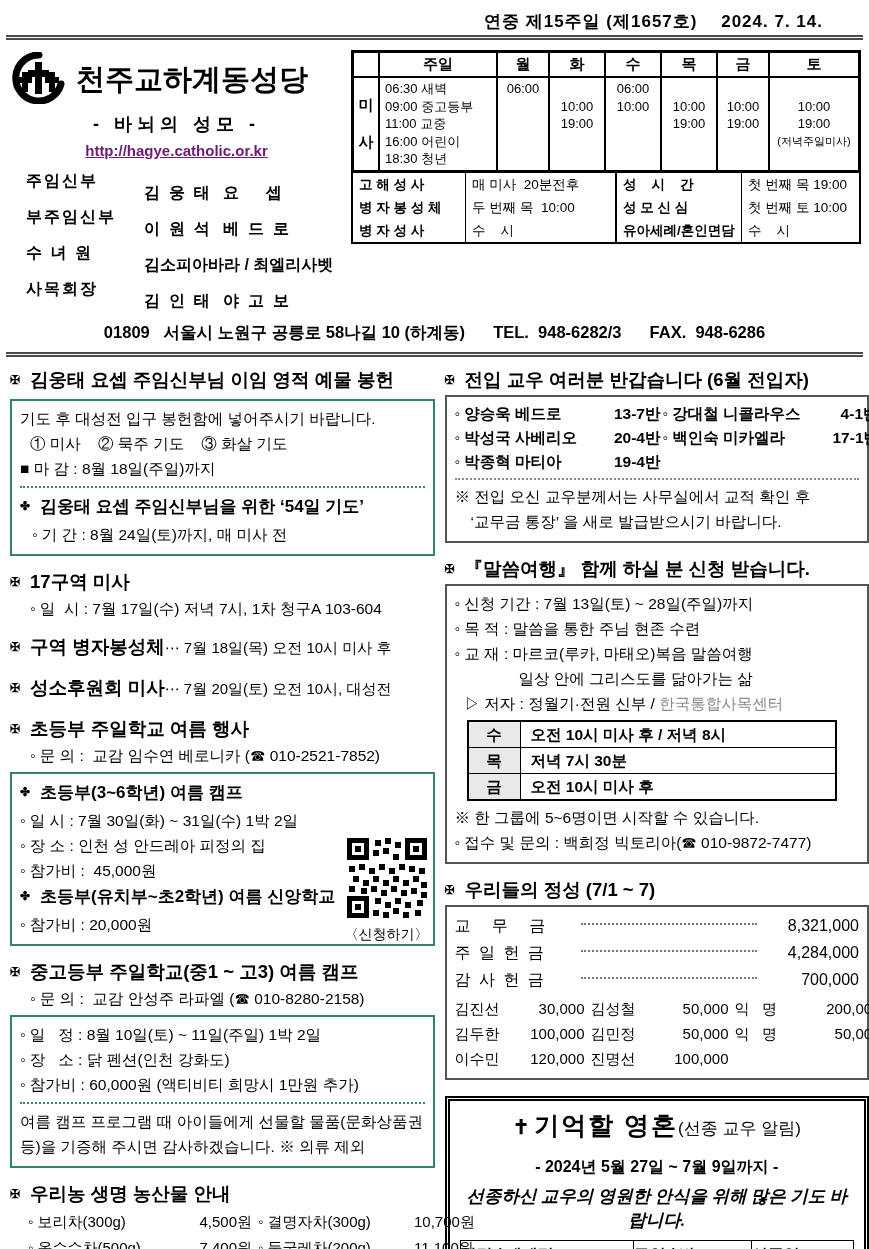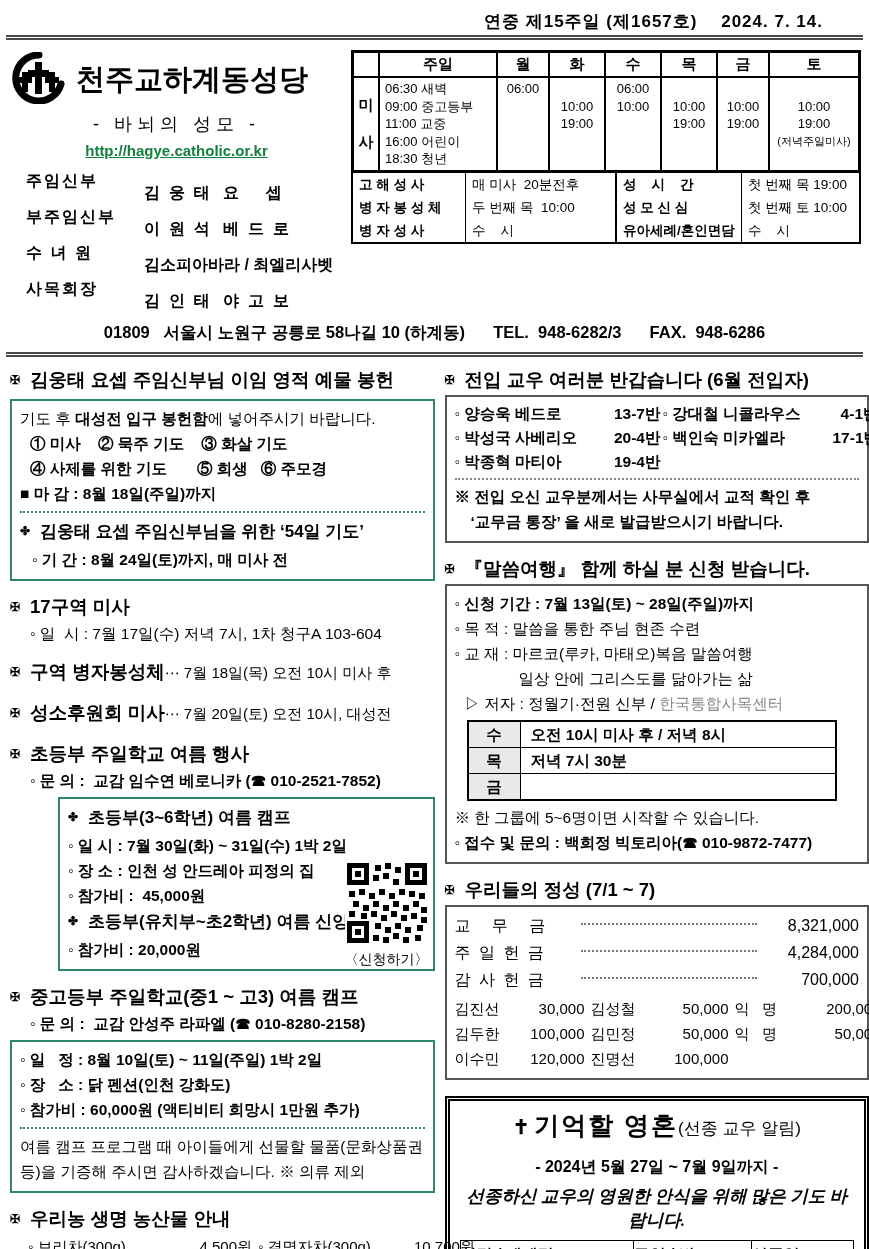--- a/index.html
+++ b/index.html
@@ -13,23 +13,23 @@
 
   
   .issue-line { text-align:right; padding:6px 40px 2px 0; font-size:17px; font-weight:bold; letter-spacing:1px; }
   .issue-line span { margin-left:18px; }
 
   
   .masthead { display:flex; padding:8px 2px 2px 2px; }
   .mast-left { width:345px; padding-top:4px; }
   .logo-row { display:flex; align-items:center; gap:6px; }
   .church-name { font-size:29px; font-weight:bold; letter-spacing:0px; white-space:nowrap; }
-  .marian { text-align:center; font-size:18px; font-weight:normal; letter-spacing:5px; margin-top:4px; }
+  .marian { text-align:center; font-size:18px; font-weight:bold; letter-spacing:5px; margin-top:4px; }
   .url { text-align:center; font-size:15px; font-weight:bold; margin:6px 0 10px 0; }
-  .url a { color:#15803d; text-decoration:underline; }
+  .url a { color:#701a75; text-decoration:underline; }
   .staff-row { display:flex; font-size:16px; font-weight:bold; line-height:24px; padding-left:18px; }
   .staff-role { width:118px; letter-spacing:2px; }
   .staff-name { white-space:pre;margin-top:12px; }
 
   
   .mast-right { flex:1; padding-left:6px; padding-top:2px; }
   .mass-table { border:2px solid #000; width:510px; font-size:13px; }
   .mt-grid { display:grid; grid-template-columns:26px 118px 52px 56px 56px 56px 52px 90px; }
   .mt-cell { border:1px solid #000; text-align:center; }
   .mt-head { font-weight:bold; font-size:15px; padding:2px 0; }
@@ -56,21 +56,21 @@
   .sec-marker { font-size:12px; margin-right:10px; position:relative; top:-2px; }
   .sec-line { font-size:15.5px; line-height:24px; padding-left:20px; white-space:pre-wrap; }
   .inline-rest { font-weight:normal; font-size:15px; }
   .greenbox { border:2px solid #2f8566; padding:5px 8px 7px 8px; margin-top:4px; }
   .graybox { border:2px solid #555; padding:5px 8px 7px 8px; }
   .gb-line { font-size:15.5px; line-height:25px; white-space:pre-wrap; }
   .gb-title { font-size:17px; font-weight:bold; line-height:27px; }
   .dotted-sep-g { border-top:2px dotted #2f8566; margin:5px 0 5px 0; }
   .dotted-sep { border-top:2px dotted #888; margin:4px 0 4px 0; }
 
-  .camp-wrap { position:relative;margin-left:48px; }
+  .camp-wrap { position:relative; }
   .qr-box { position:absolute; right:2px; top:62px; width:88px; text-align:center; }
   .qr-caption { font-size:14px; margin-top:2px; }
 
   .prod-grid { display:grid; grid-template-columns:128px 90px 150px 55px; font-size:15px; line-height:26px; padding-left:18px; column-gap:6px;}
   .prod-name { white-space:pre; }
   .prod-price { text-align:right; white-space:pre; }
 
   
   .member-grid { display:grid; grid-template-columns:150px 54px 168px 46px; font-size:15.5px; line-height:24px; font-weight:bold; column-gap:2px; }
   .member-name { white-space:pre; }
@@ -96,21 +96,21 @@
   .memorial { border:5px double #000; padding:8px 10px 12px 10px; margin-top:16px; }
   .mem-title { text-align:center; font-size:17px; }
   .mem-title .big { font-size:25px; font-weight:bold; letter-spacing:2px; }
   .mem-title .cross { font-size:20px; font-weight:bold; }
   .mem-period { text-align:center; font-size:16px; font-weight:bold; margin-top:15px; }
   .mem-msg { text-align:center; font-family:"Liberation Serif", serif; font-style:italic; font-weight:bold; font-size:17.5px; margin:6px 0 8px 0; }
   .mem-table { width:100%; border-collapse:collapse; font-size:16px; }
   .mem-table td { border:1.5px solid #000; text-align:left; line-height:27px; }
   .mem-table .hd { font-weight:bold; }
   .mem-name { text-align:left !important; padding-left:8px; }
-  .b { font-weight:bold; }
+  .b { font-weight:normal; }
   .gray { color:#8a8a8a; }
   .indent2 { padding-left:64px; }
 </style>
 </head>
 <body>
 
 <div class="page">
 
   <div class="issue-line">
     <span>연중 제15주일 (제1657호)</span>
@@ -230,21 +230,20 @@
     <div class="col">
 
       <div class="sec">
         <div class="sec-title">
             <span class="sec-marker">✠</span>
             <span>김웅태 요셉 주임신부님 이임 영적 예물 봉헌</span>
           </div>
         <div class="greenbox">
           <div class="gb-line"><span>기도 후 </span><span class="b">대성전 입구 봉헌함</span><span>에 넣어주시기 바랍니다.</span></div>
           <div class="gb-line b" style="padding-left:10px;">① 미사    ② 묵주 기도    ③ 화살 기도</div>
-          <div class="gb-line b" style="padding-left:10px;">④ 사제를 위한 기도       ⑤ 희생   ⑥ 주모경</div>
           <div class="gb-line b">■ 마 감 : 8월 18일(주일)까지</div>
           <div class="dotted-sep-g"></div>
           <div class="gb-title"><span class="sec-marker">✤</span><span>김웅태 요셉 주임신부님을 위한 ‘54일 기도’</span></div>
           <div class="gb-line b" style="padding-left:12px;">◦ 기 간 : 8월 24일(토)까지, 매 미사 전</div>
         </div>
       </div>
 
       <div class="sec">
         <div class="sec-title">
             <span class="sec-marker">✠</span>
@@ -418,20 +417,21 @@
             <div class="sch-row">
               <div class="sch-day">수</div>
               <div class="sch-val">오전 10시 미사 후 / 저녁 8시</div>
             </div>
             <div class="sch-row">
               <div class="sch-day">목</div>
               <div class="sch-val">저녁 7시 30분</div>
             </div>
             <div class="sch-row">
               <div class="sch-day">금</div>
+              <div class="sch-val">오전 10시 미사 후</div>
             </div>
           </div>
           <div class="gb-line">※ 한 그룹에 5~6명이면 시작할 수 있습니다.</div>
           <div class="gb-line b">◦ 접수 및 문의 : 백희정 빅토리아(☎ 010-9872-7477)</div>
         </div>
       </div>
 
       <div class="sec">
         <div class="sec-title">
             <span class="sec-marker">✠</span>

